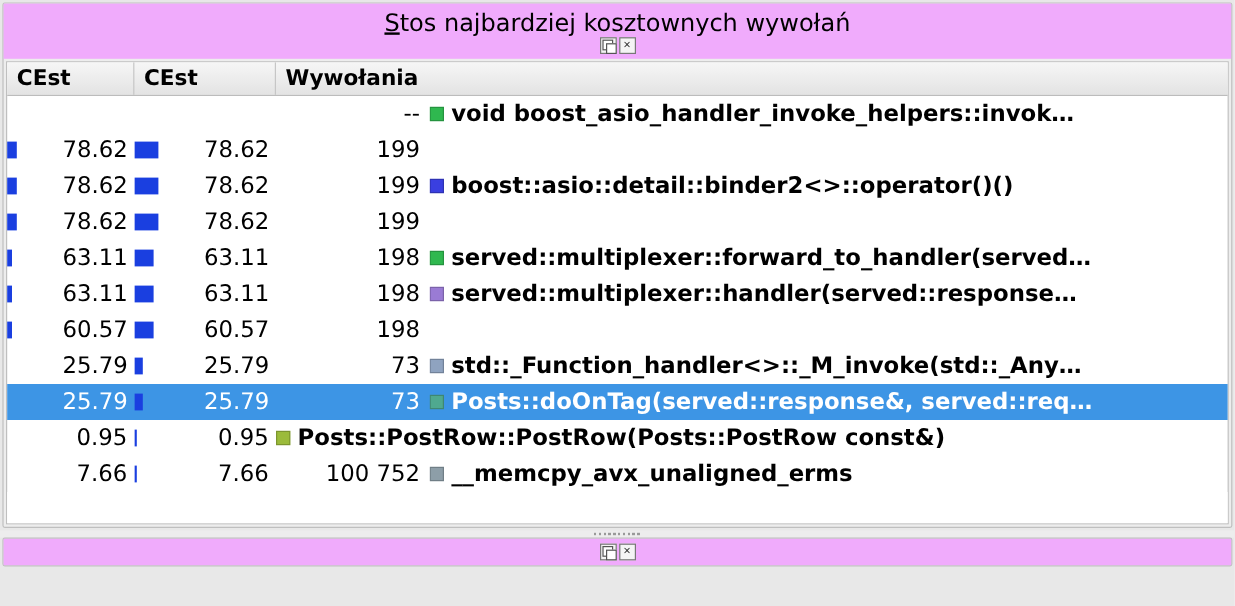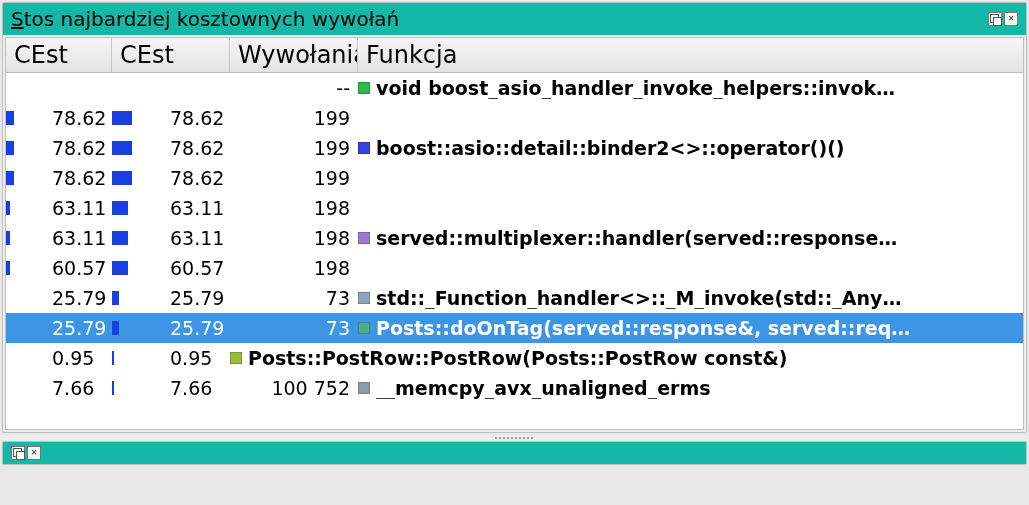--- a/index.html
+++ b/index.html
@@ -17,21 +17,22 @@
     background: #ededed;
     border: 1px solid #bfbfbf;
     border-radius: 2px;
     margin: 2px;
   }
   .panel-header {
     display: flex;
     align-items: center;
     padding: 4px 8px 4px 8px;
     font-size: 20px;
-    background: #14b8a6;
+    background: #f0abfc;
+    flex-direction: column;
   }
   .panel-header .title-text { flex: 1; }
   .panel-header .title-text .ul { text-decoration: underline; }
   .hdr-icons { display: flex; gap: 2px; }
   .hdr-icon {
     width: 14px; height: 14px;
     border: 1px solid #777;
     background: #f4f4f4;
     display: flex; align-items: center; justify-content: center;
     font-size: 9px; line-height: 1;
@@ -48,21 +49,22 @@
 
   .table-wrap {
     background: #fff;
     border: 1px solid #bfbfbf;
     margin: 2px;
   }
   .thead {
     display: flex;
     background: linear-gradient(#f6f6f6, #e3e3e3);
     border-bottom: 1px solid #bcbcbc;
-    font-size: 24px;
+    font-size: 18px;
+    font-weight: bold;
   }
   .th {
     padding: 3px 8px;
     border-right: 1px solid #c6c6c6;
     white-space: nowrap;
     overflow: hidden;
   }
   .th:last-child { border-right: none; flex: 1; }
   .tbody { }
   .row {
@@ -84,21 +86,21 @@
 
   .bar-box {
     width: 26px; height: 14px;
     position: relative; margin-right: 6px;
     flex-shrink: 0;
   }
   .bar-fill {
     position: absolute; left: 0; top: 0; bottom: 0;
     background: #1a3fe0;
   }
-  .cost-val { min-width: 54px; text-align: left; margin-left: 26px; }
+  .cost-val { min-width: 54px; text-align: right; margin-left: 26px; }
 
   .color-sq {
     width: 12px; height: 12px; flex-shrink: 0;
     border: 1px solid rgba(0,0,0,0.2);
   }
 
   
   .w1 { width: 106px; }
   .w2 { width: 118px; }
   .w3 { width: 128px; }
@@ -133,21 +135,20 @@
       <span class="hdr-icon dup"></span>
       <span class="hdr-icon close"></span>
     </span>
   </div>
 
   <div class="table-wrap">
     <div class="thead">
       <div class="th w1">CEst</div>
       <div class="th w2">CEst</div>
       <div class="th w3">Wywołania</div>
-      <div class="th wf">Funkcja</div>
     </div>
     <div class="tbody" id="tbody">
         <div class="row">
           <div class="cell c-cost w1"></div>
           <div class="cell c-cost w2"></div>
           <div class="cell c-calls w3">--</div>
           <div class="cell c-func wf">
             <span class="color-sq" style="background: rgb(47, 184, 79);"></span>
             <span class="c-func-text">void boost_asio_handler_invoke_helpers::invok…</span>
           </div>
@@ -208,20 +209,24 @@
             </span>
             <span class="cost-val">63.11</span>
           </div>
           <div class="cell c-cost w2">
             <span class="bar-box">
               <span class="bar-fill" style="width: 16.4086px;"></span>
             </span>
             <span class="cost-val">63.11</span>
           </div>
           <div class="cell c-calls w3">198</div>
+          <div class="cell c-func wf">
+            <span class="color-sq" style="background: rgb(47, 184, 79);"></span>
+            <span class="c-func-text">served::multiplexer::forward_to_handler(served…</span>
+          </div>
         </div>
         <div class="row">
           <div class="cell c-cost w1">
             <span class="bar-box">
               <span class="bar-fill" style="width: 16.4086px;"></span>
             </span>
             <span class="cost-val">63.11</span>
           </div>
           <div class="cell c-cost w2">
             <span class="bar-box">

